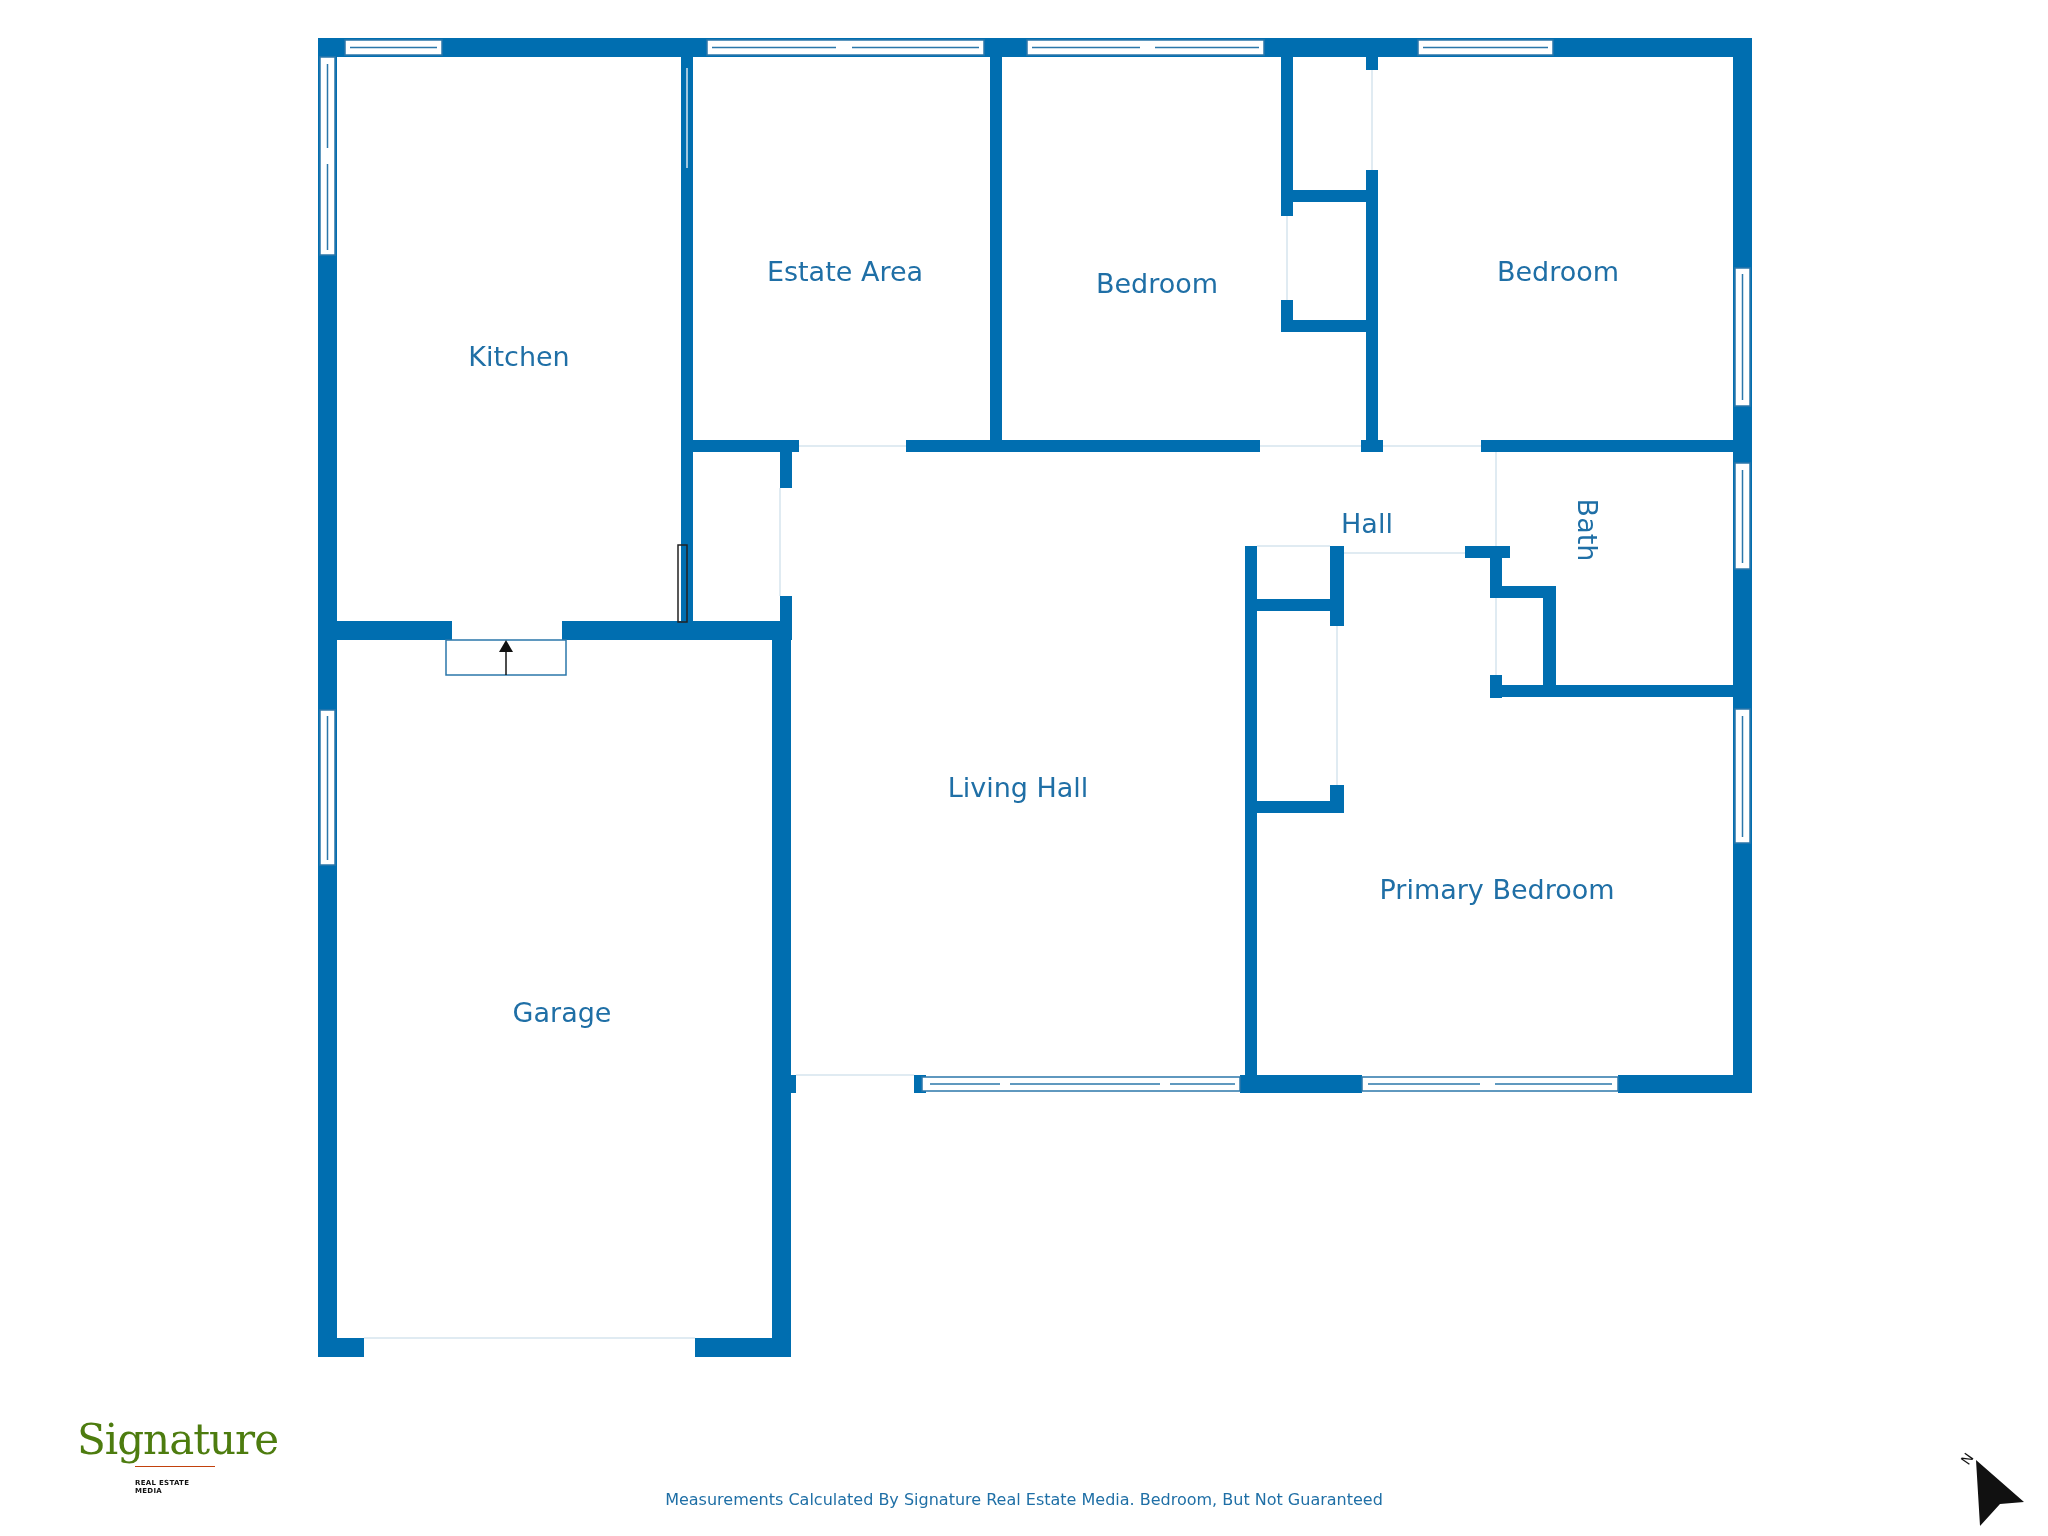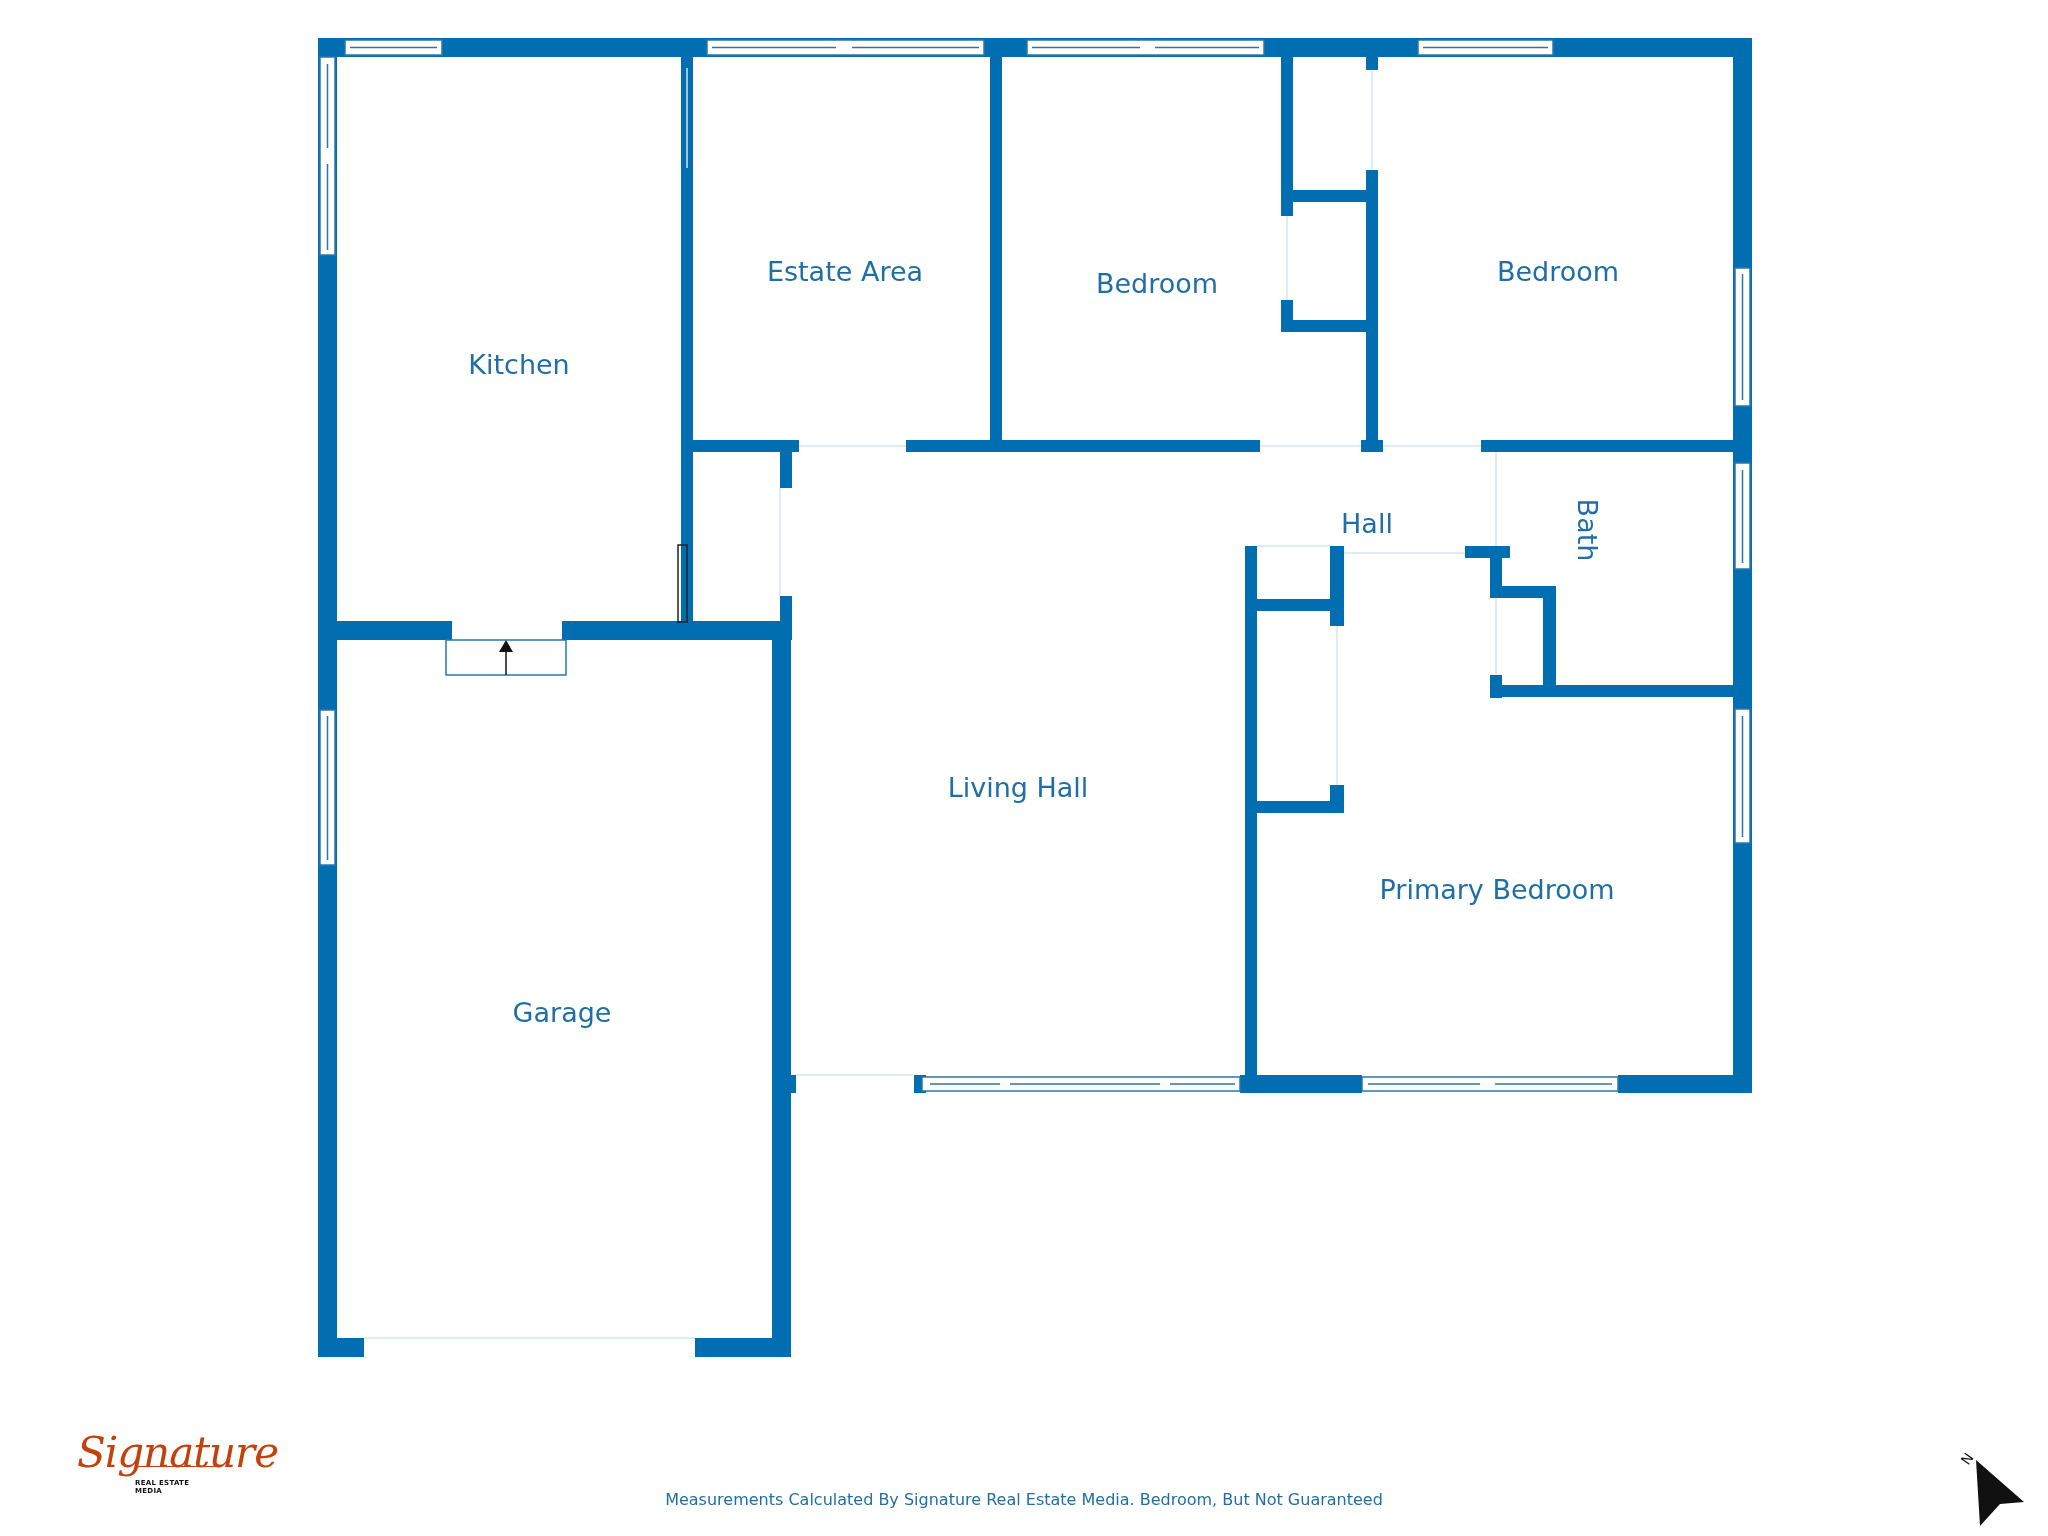--- a/index.html
+++ b/index.html
@@ -2,21 +2,21 @@
 <html><head>
 <meta charset="utf-8">
 <style>
   html, body { margin:0; padding:0; background:#ffffff; }
   body { width:2048px; height:1536px; position:relative; overflow:hidden; font-family:"DejaVu Sans", sans-serif; }
   #plan { position:absolute; left:0; top:0; }
   .room-label { position:absolute; color:#1f6fa6; font-size:27px; white-space:nowrap; transform:translate(-50%,-50%); font-family:"DejaVu Sans", sans-serif; }
   .room-label.vertical { transform:translate(-50%,-50%) rotate(90deg); }
   .footer { position:absolute; left:0; width:2048px; top:1490px; text-align:center; color:#1f6fa6; font-size:16px; font-family:"DejaVu Sans", sans-serif; }
   .logo { position:absolute; left:75px; top:1412px; width:140px; height:70px; }
-  .logo-script { position:absolute; left:2px; top:16px; font-family:"DejaVu Serif", serif; font-style:italic; font-size:42px; color:#c2410c; letter-spacing:-1px; }
+  .logo-script { position:absolute; left:2px; top:3px; font-family:"DejaVu Serif", serif; font-size:42px; color:#4d7c0f; letter-spacing:-1px; }
   .logo-sub { position:absolute; left:60px; top:54px; font-size:7px; font-weight:bold; color:#111; letter-spacing:0.3px; border-top:1px solid #c2410c; padding-top:12px; font-family:"DejaVu Sans", sans-serif; }
   .compass { position:absolute; left:1960px; top:1440px; width:80px; height:90px; }
 </style>
 </head>
 <body>
 
 <svg id="plan" width="2048" height="1536" viewBox="0 0 2048 1536">
   <g fill="#006eb0">
 
     <rect x="318" y="38" width="1434" height="19"></rect>
@@ -123,21 +123,21 @@
 
   <g>
     <rect x="446" y="640" width="120" height="35" fill="#fff" stroke="#2b77aa" stroke-width="1.5"></rect>
     <line x1="506" y1="675" x2="506" y2="650" stroke="#111" stroke-width="1.5"></line>
     <polygon points="506,640 499,652 513,652" fill="#111"></polygon>
   </g>
 
   <rect x="678" y="545" width="9" height="77" fill="none" stroke="#222" stroke-width="1.5"></rect>
 </svg>
 
-<div class="room-label" style="left:519px; top:356px;margin-top:8px;">Kitchen</div>
+<div class="room-label" style="left:519px; top:356px;">Kitchen</div>
 <div class="room-label" style="left:845px; top:271px;">Estate Area</div>
 <div class="room-label" style="left:1157px; top:283px;">Bedroom</div>
 <div class="room-label" style="left:1558px; top:271px;">Bedroom</div>
 <div class="room-label" style="left:1367px; top:523px;">Hall</div>
 <div class="room-label vertical" style="left:1587px; top:530px;">Bath</div>
 <div class="room-label" style="left:1018px; top:787px;">Living Hall</div>
 <div class="room-label" style="left:1497px; top:889px;">Primary Bedroom</div>
 <div class="room-label" style="left:554px; top:1012px;margin-left:8px;">Garage</div>
 
 <div class="logo">

